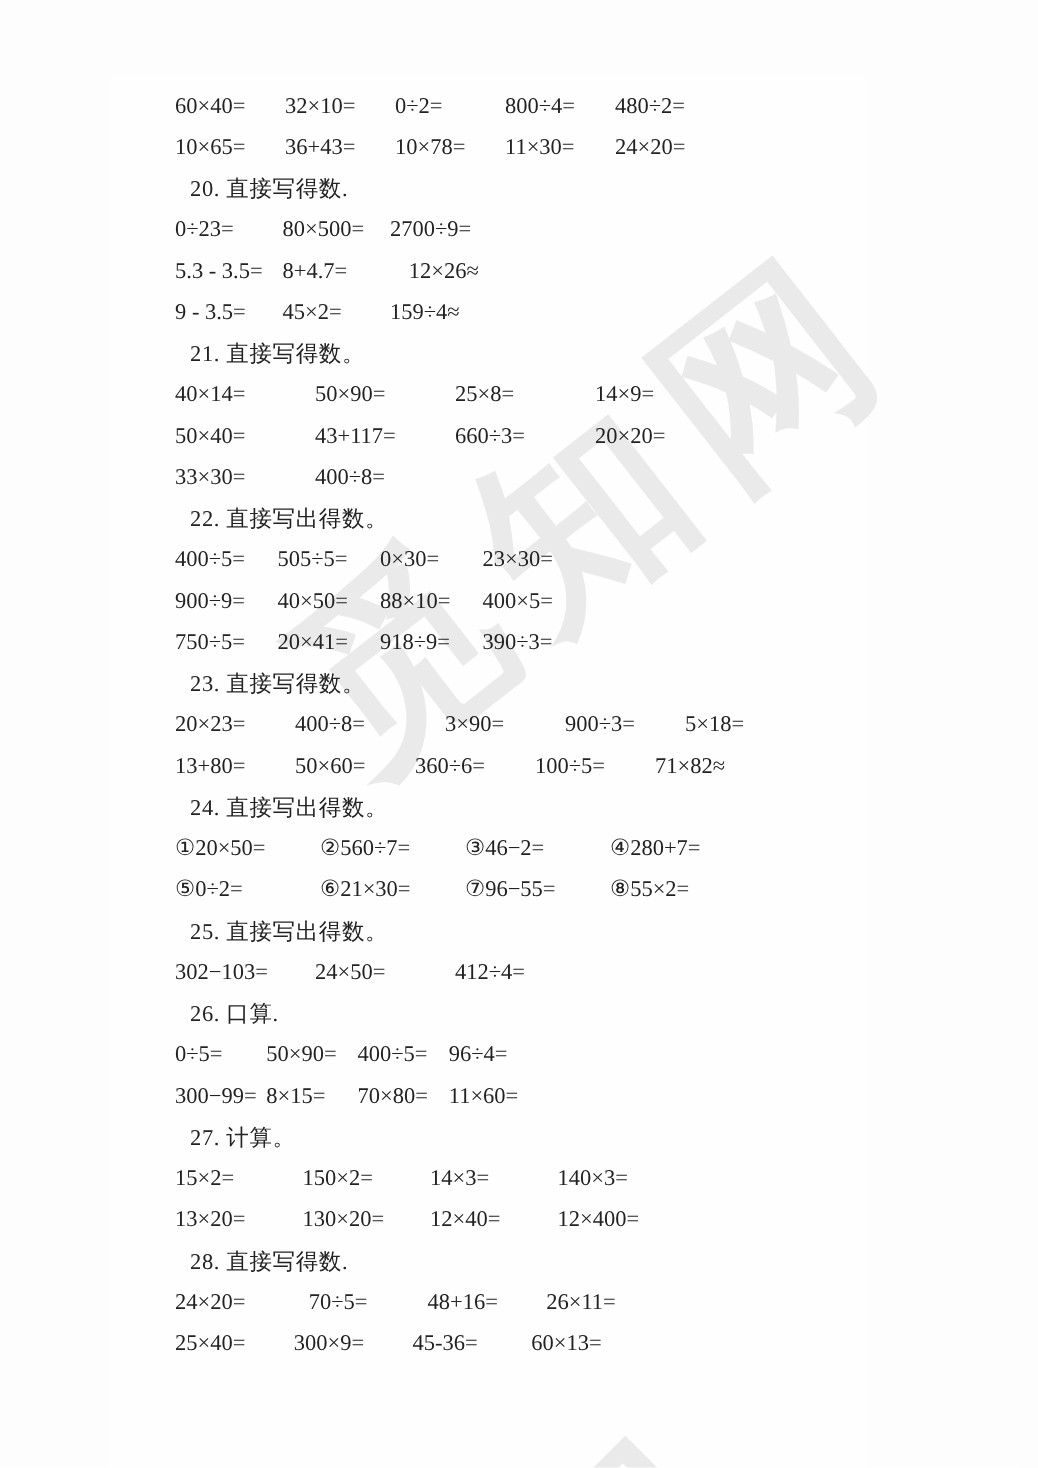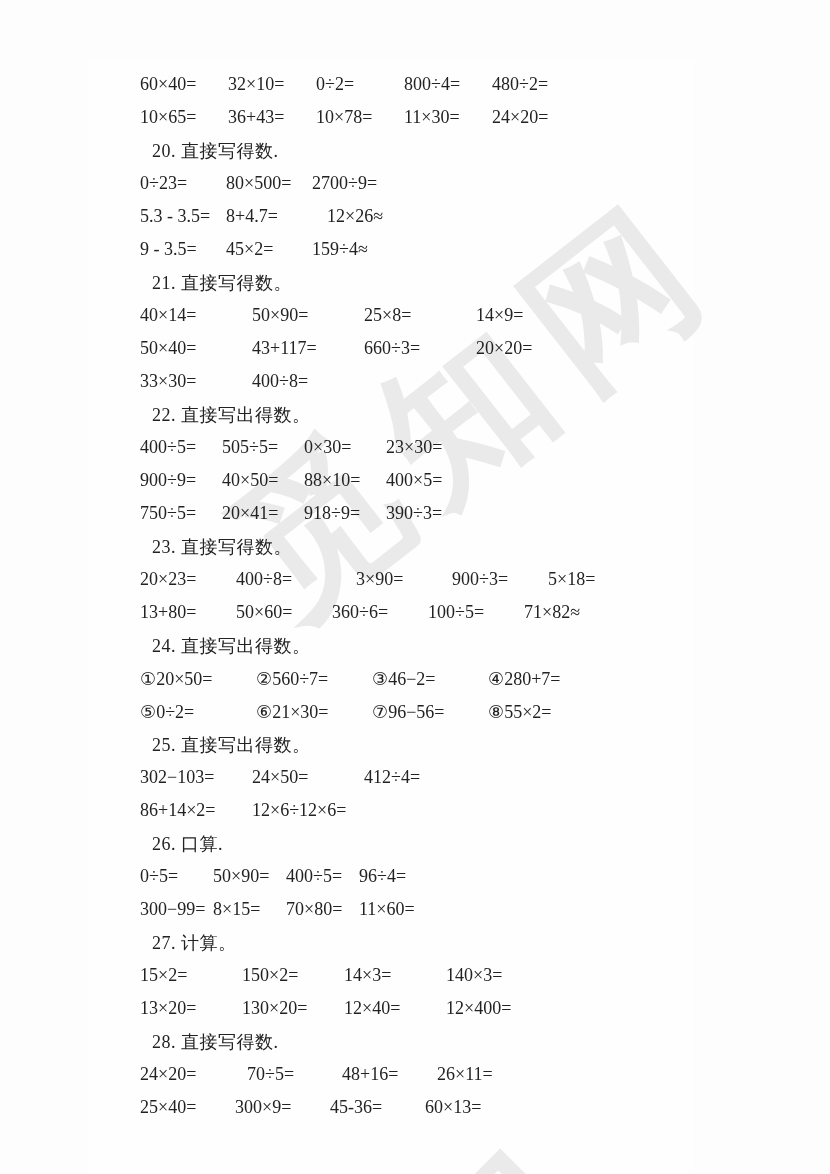--- a/index.html
+++ b/index.html
@@ -59,24 +59,23 @@
       <div class="line row"><span class="expr" style="min-width: 112px;">33×30=</span><span class="expr" style="min-width: 112px;">400÷8=</span></div>
       <div class="line heading">22. 直接写出得数。</div>
       <div class="line row"><span class="expr" style="min-width: 82px;">400÷5=</span><span class="expr" style="min-width: 82px;">505÷5=</span><span class="expr" style="min-width: 82px;">0×30=</span><span class="expr" style="min-width: 82px;">23×30=</span></div>
       <div class="line row"><span class="expr" style="min-width: 82px;">900÷9=</span><span class="expr" style="min-width: 82px;">40×50=</span><span class="expr" style="min-width: 82px;">88×10=</span><span class="expr" style="min-width: 82px;">400×5=</span></div>
       <div class="line row"><span class="expr" style="min-width: 82px;">750÷5=</span><span class="expr" style="min-width: 82px;">20×41=</span><span class="expr" style="min-width: 82px;">918÷9=</span><span class="expr" style="min-width: 82px;">390÷3=</span></div>
       <div class="line heading">23. 直接写得数。</div>
       <div class="line row"><span class="expr" style="min-width: 96px;">20×23=</span><span class="expr" style="min-width: 96px;">400÷8=</span><span class="expr" style="min-width: 96px; margin-left: 24px;">3×90=</span><span class="expr" style="min-width: 96px;">900÷3=</span><span class="expr" style="min-width: 96px;">5×18=</span></div>
       <div class="line row"><span class="expr" style="min-width: 96px;">13+80=</span><span class="expr" style="min-width: 96px;">50×60=</span><span class="expr" style="min-width: 96px;">360÷6=</span><span class="expr" style="min-width: 96px;">100÷5=</span><span class="expr" style="min-width: 96px;">71×82≈</span></div>
       <div class="line heading">24. 直接写出得数。</div>
       <div class="line row"><span class="expr" style="min-width: 116px;">①20×50=</span><span class="expr" style="min-width: 116px;">②560÷7=</span><span class="expr" style="min-width: 116px;">③46−2=</span><span class="expr" style="min-width: 116px;">④280+7=</span></div>
-      <div class="line row"><span class="expr" style="min-width: 116px;">⑤0÷2=</span><span class="expr" style="min-width: 116px;">⑥21×30=</span><span class="expr" style="min-width: 116px;">⑦96−56=</span><span class="expr" style="min-width: 116px;">⑧55×2=</span></div>
+      <div class="line row"><span class="expr" style="min-width: 116px;">⑤0÷2=</span><span class="expr" style="min-width: 116px;">⑥21×30=</span><span class="expr" style="min-width: 116px;">⑦96−55=</span><span class="expr" style="min-width: 116px;">⑧55×2=</span></div>
       <div class="line heading">25. 直接写出得数。</div>
       <div class="line row"><span class="expr" style="min-width: 112px;">302−103=</span><span class="expr" style="min-width: 112px;">24×50=</span><span class="expr" style="min-width: 112px;">412÷4=</span></div>
-      <div class="line row"><span class="expr" style="min-width: 112px;">86+14×2=</span><span class="expr" style="min-width: 112px;">12×6÷12×6=</span></div>
       <div class="line heading">26. 口算.</div>
       <div class="line row"><span class="expr" style="min-width: 73px;">0÷5=</span><span class="expr" style="min-width: 73px;">50×90=</span><span class="expr" style="min-width: 73px;">400÷5=</span><span class="expr" style="min-width: 73px;">96÷4=</span></div>
       <div class="line row"><span class="expr" style="min-width: 73px;">300−99=</span><span class="expr" style="min-width: 73px;">8×15=</span><span class="expr" style="min-width: 73px;">70×80=</span><span class="expr" style="min-width: 73px;">11×60=</span></div>
       <div class="line heading">27. 计算。</div>
       <div class="line row"><span class="expr" style="min-width: 102px;">15×2=</span><span class="expr" style="min-width: 102px;">150×2=</span><span class="expr" style="min-width: 102px;">14×3=</span><span class="expr" style="min-width: 102px;">140×3=</span></div>
       <div class="line row"><span class="expr" style="min-width: 102px;">13×20=</span><span class="expr" style="min-width: 102px;">130×20=</span><span class="expr" style="min-width: 102px;">12×40=</span><span class="expr" style="min-width: 102px;">12×400=</span></div>
       <div class="line heading">28. 直接写得数.</div>
       <div class="line row"><span class="expr" style="min-width: 95px;">24×20=</span><span class="expr" style="min-width: 95px; margin-left: 12px;">70÷5=</span><span class="expr" style="min-width: 95px;">48+16=</span><span class="expr" style="min-width: 95px;">26×11=</span></div>
       <div class="line row"><span class="expr" style="min-width: 95px;">25×40=</span><span class="expr" style="min-width: 95px;">300×9=</span><span class="expr" style="min-width: 95px;">45-36=</span><span class="expr" style="min-width: 95px;">60×13=</span></div>
     </div>

